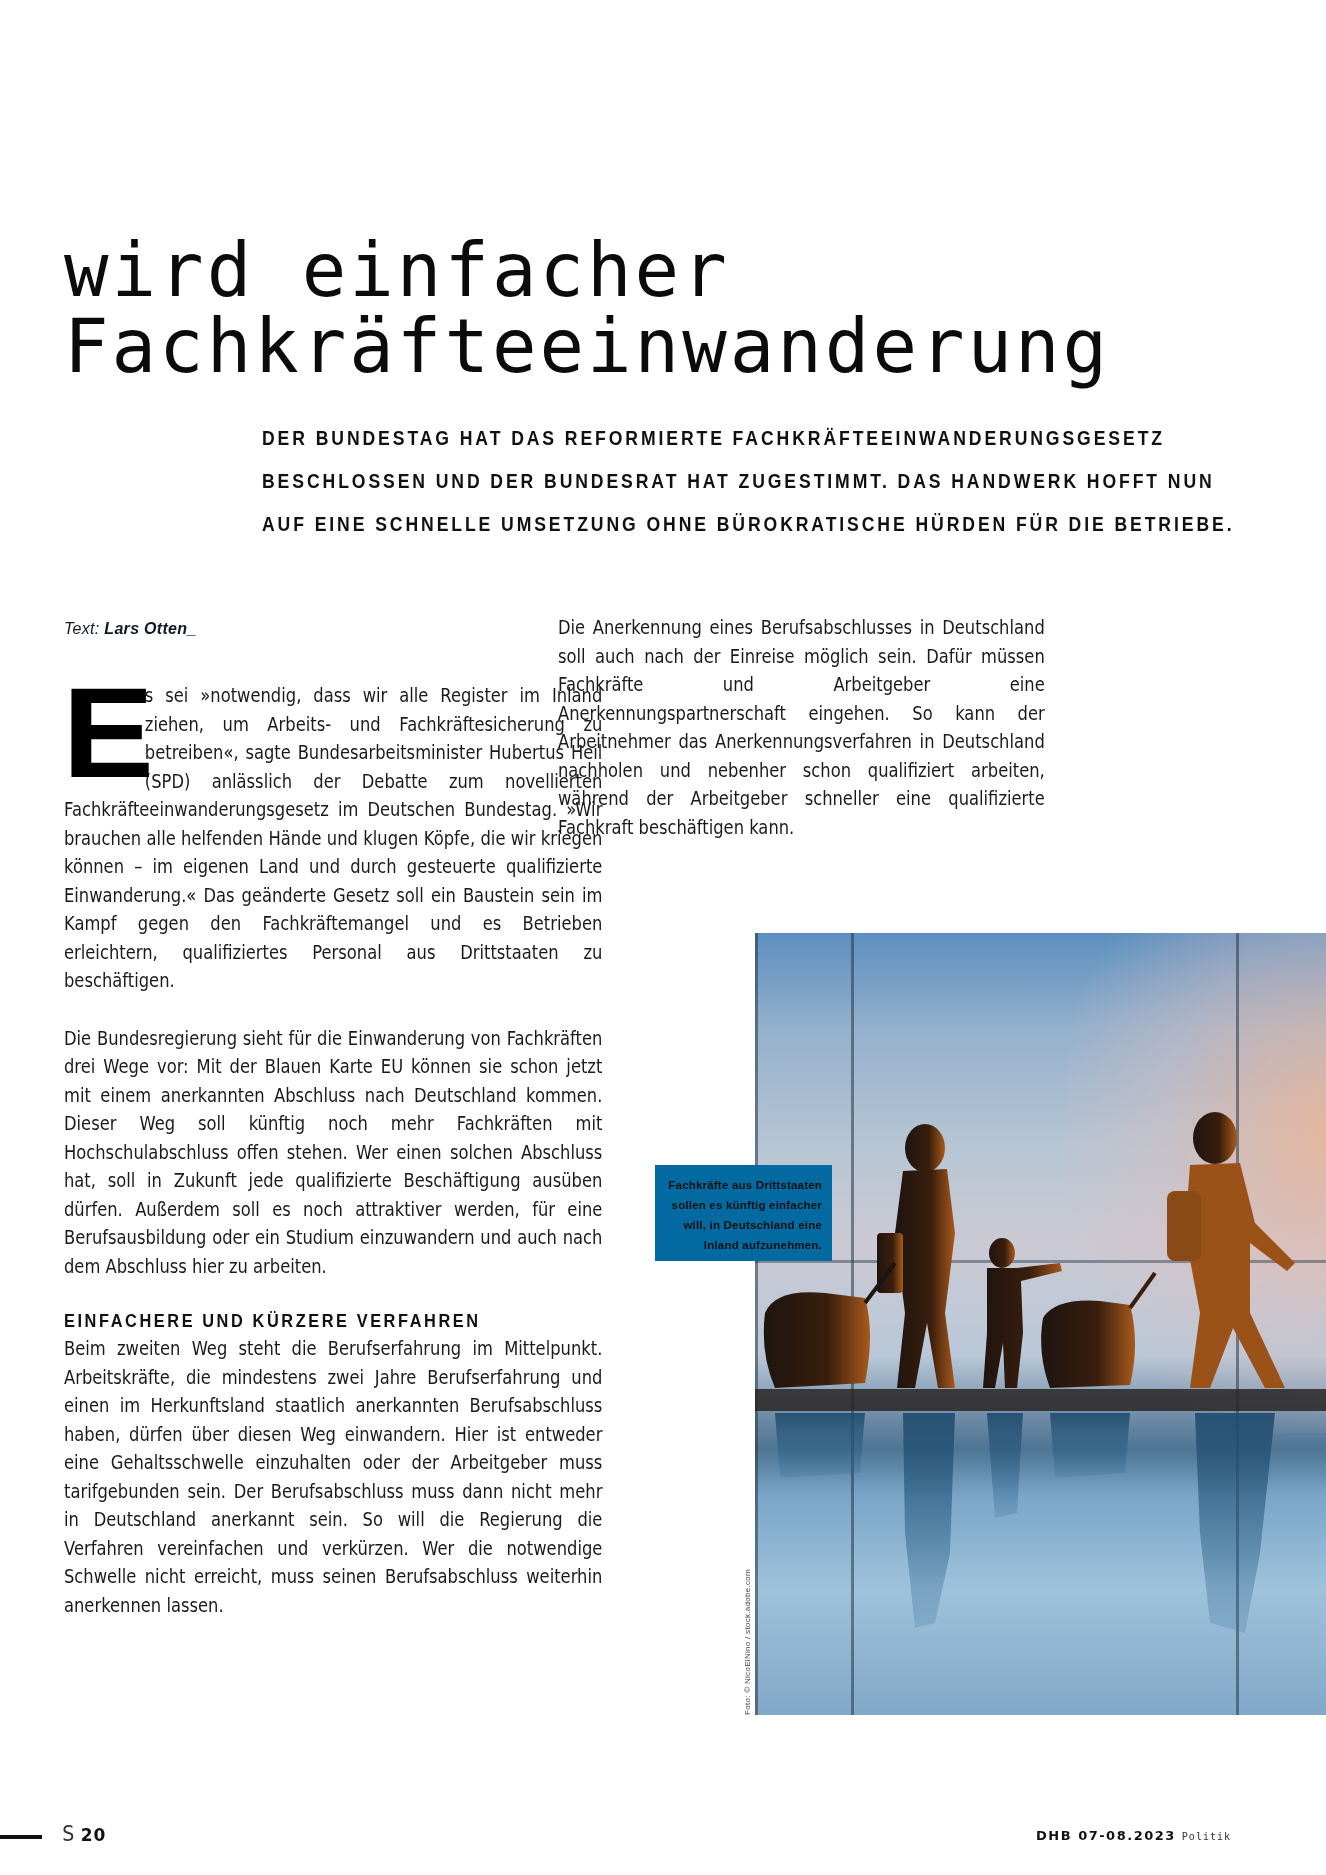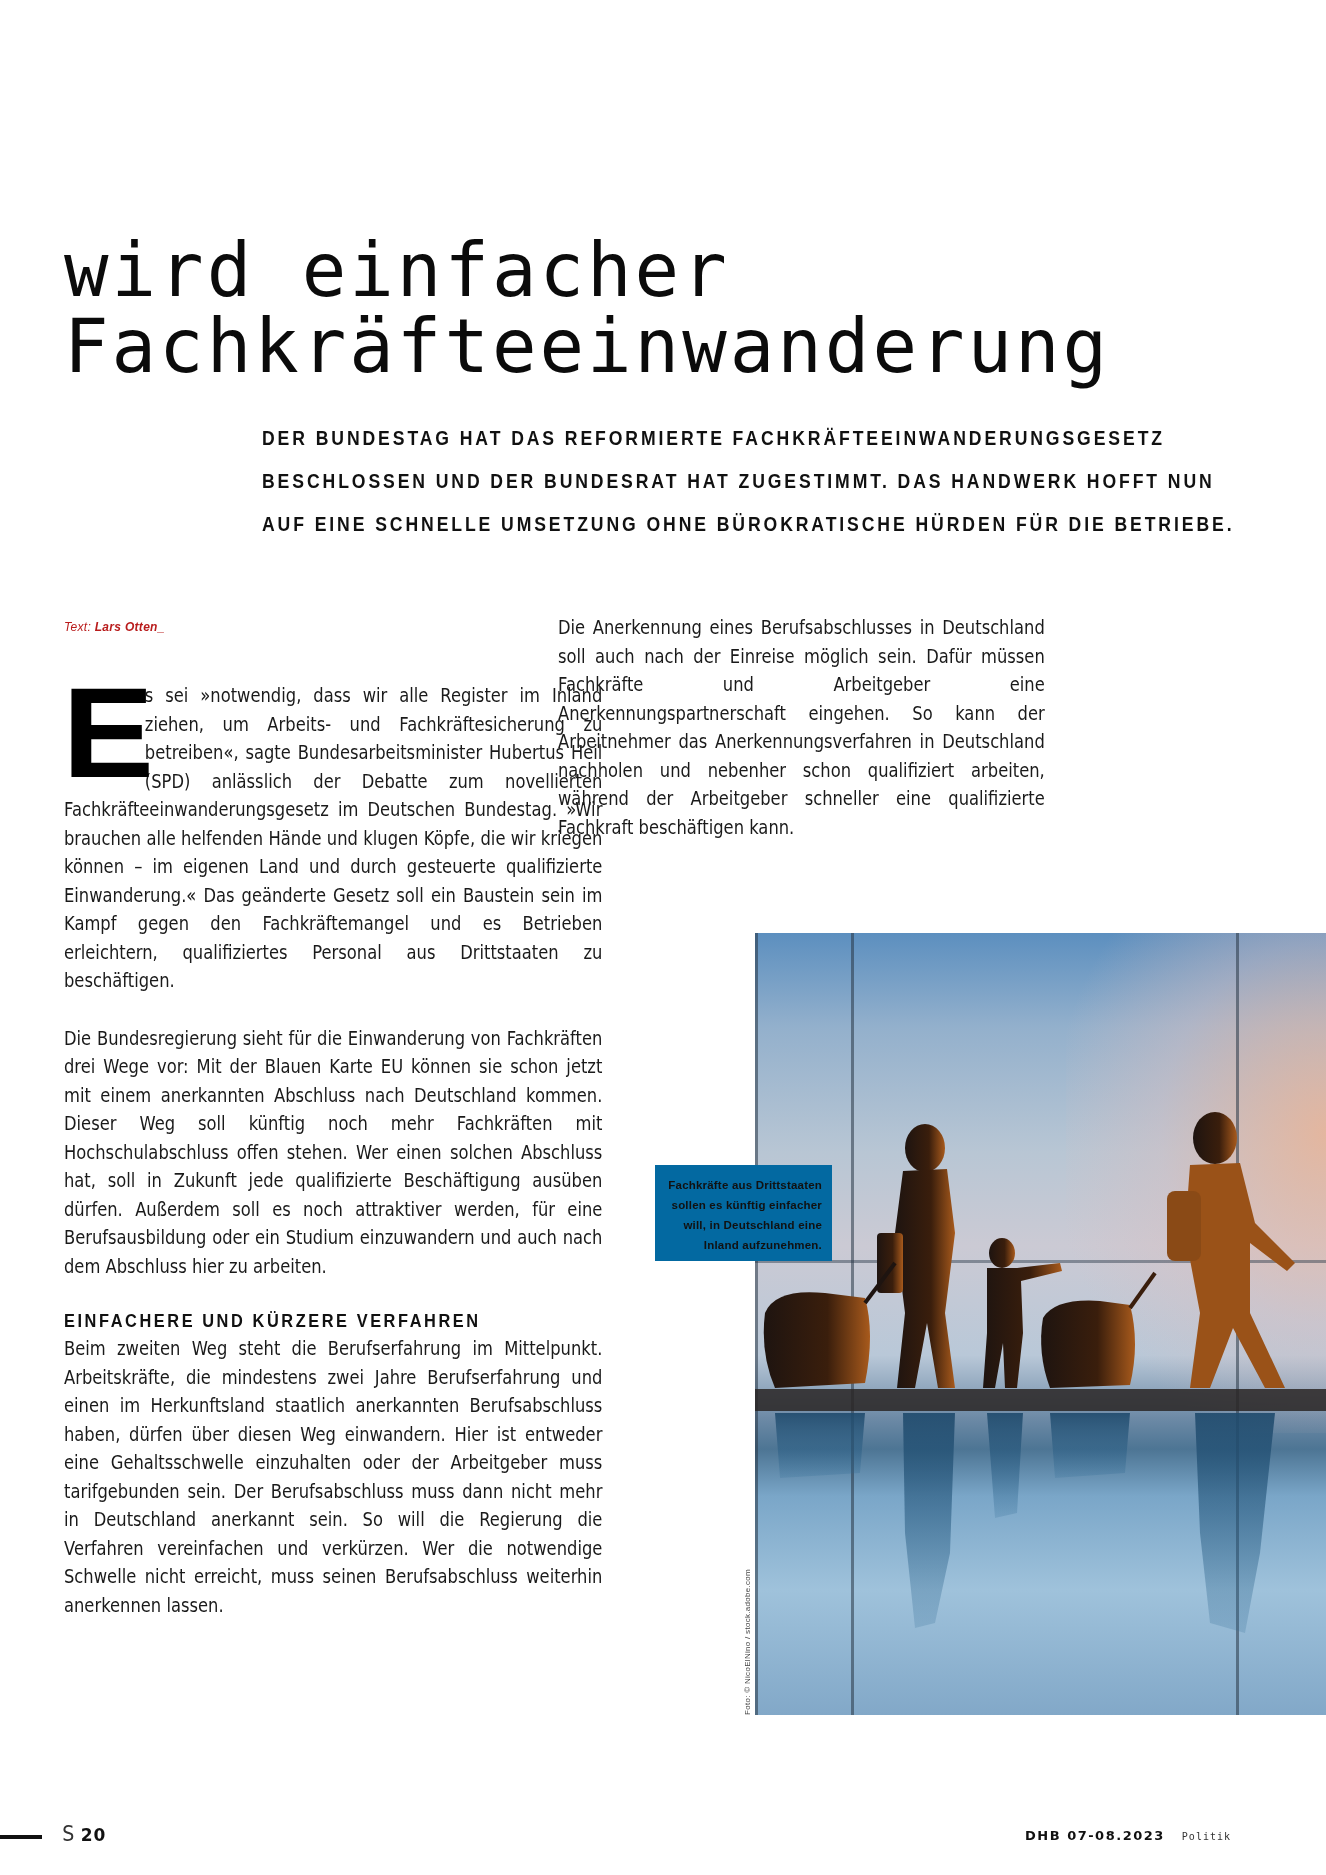--- a/index.html
+++ b/index.html
@@ -19,21 +19,21 @@
       font-family: "Liberation Sans", sans-serif; font-weight: bold;
       font-size: 20px; line-height: 43px; letter-spacing: 3.3px; color: #111;
       transform: scaleX(0.88); transform-origin: left top;
       white-space: nowrap;
     }
     .lead span { display: block; }
 
     .byline {
       position: absolute; left: 64px; top: 620px;
       font-family: "Liberation Sans", sans-serif; font-style: italic;
-      font-size: 12px; color: #b91c1c; letter-spacing: 0.3px;
+      font-size: 16px; color: #0f172a; letter-spacing: 0.3px;
     }
     .byline b { font-weight: bold; }
 
     .col {
       position: absolute; font-family: "DejaVu Sans", sans-serif;
       font-size: 19px; line-height: 28.5px; color: #1a1a1a;
       transform: scaleX(0.86); transform-origin: left top;
     }
     .col p { margin: 0; text-align: justify; white-space: pre-line; }
     .col-left { left: 64px; top: 681px; width: 626px; }
@@ -88,21 +88,21 @@
       position: absolute; left: 62px; top: 1822px;
       font-family: "DejaVu Sans Mono", monospace; font-size: 21px; color: #111;
     }
     .folio .s { font-weight: normal; color: #333; margin-right: 6px; }
     .folio .num { font-family: "DejaVu Sans", sans-serif; font-weight: bold; font-size: 17px; letter-spacing: 1px; }
     .issue {
       position: absolute; right: 95px; top: 1828px;
       font-family: "DejaVu Sans", sans-serif; font-size: 13px; color: #111;
       white-space: nowrap;
     }
-    .issue .mag { font-weight: bold; letter-spacing: 1.5px; margin-right: 17px; }
+    .issue .mag { font-weight: bold; letter-spacing: 1.5px; margin-right: 6px; }
     .issue .sec { color: #333; letter-spacing: 1px; font-family: "DejaVu Sans Mono", monospace; font-size: 10px; }
   </style>
 </head>
 <body>
 
 <div class="page">
 
   <h1 class="headline">
     <span>wird einfacher</span>
     <span>Fachkräfteeinwanderung</span>

